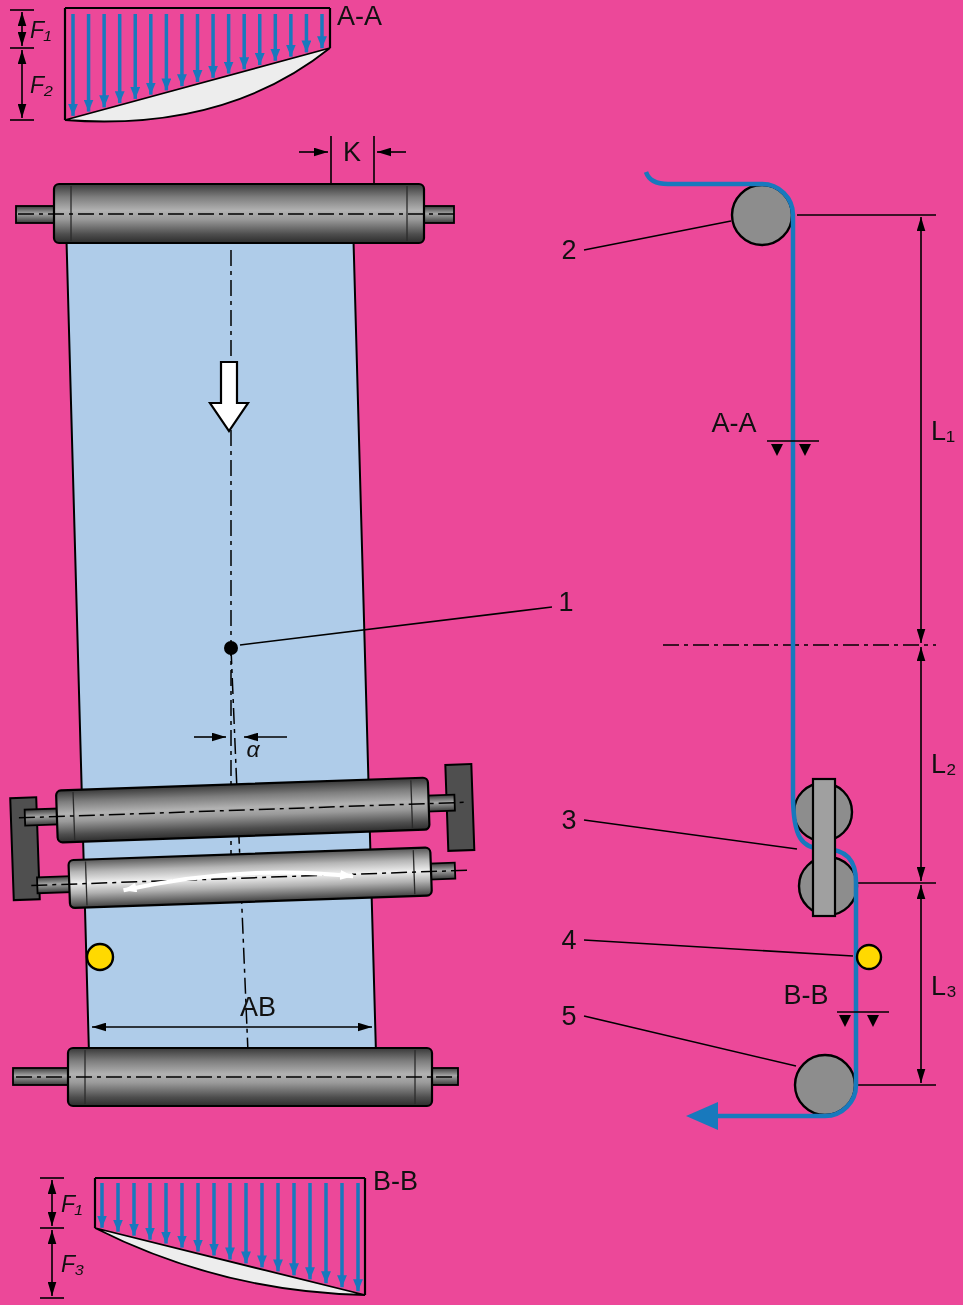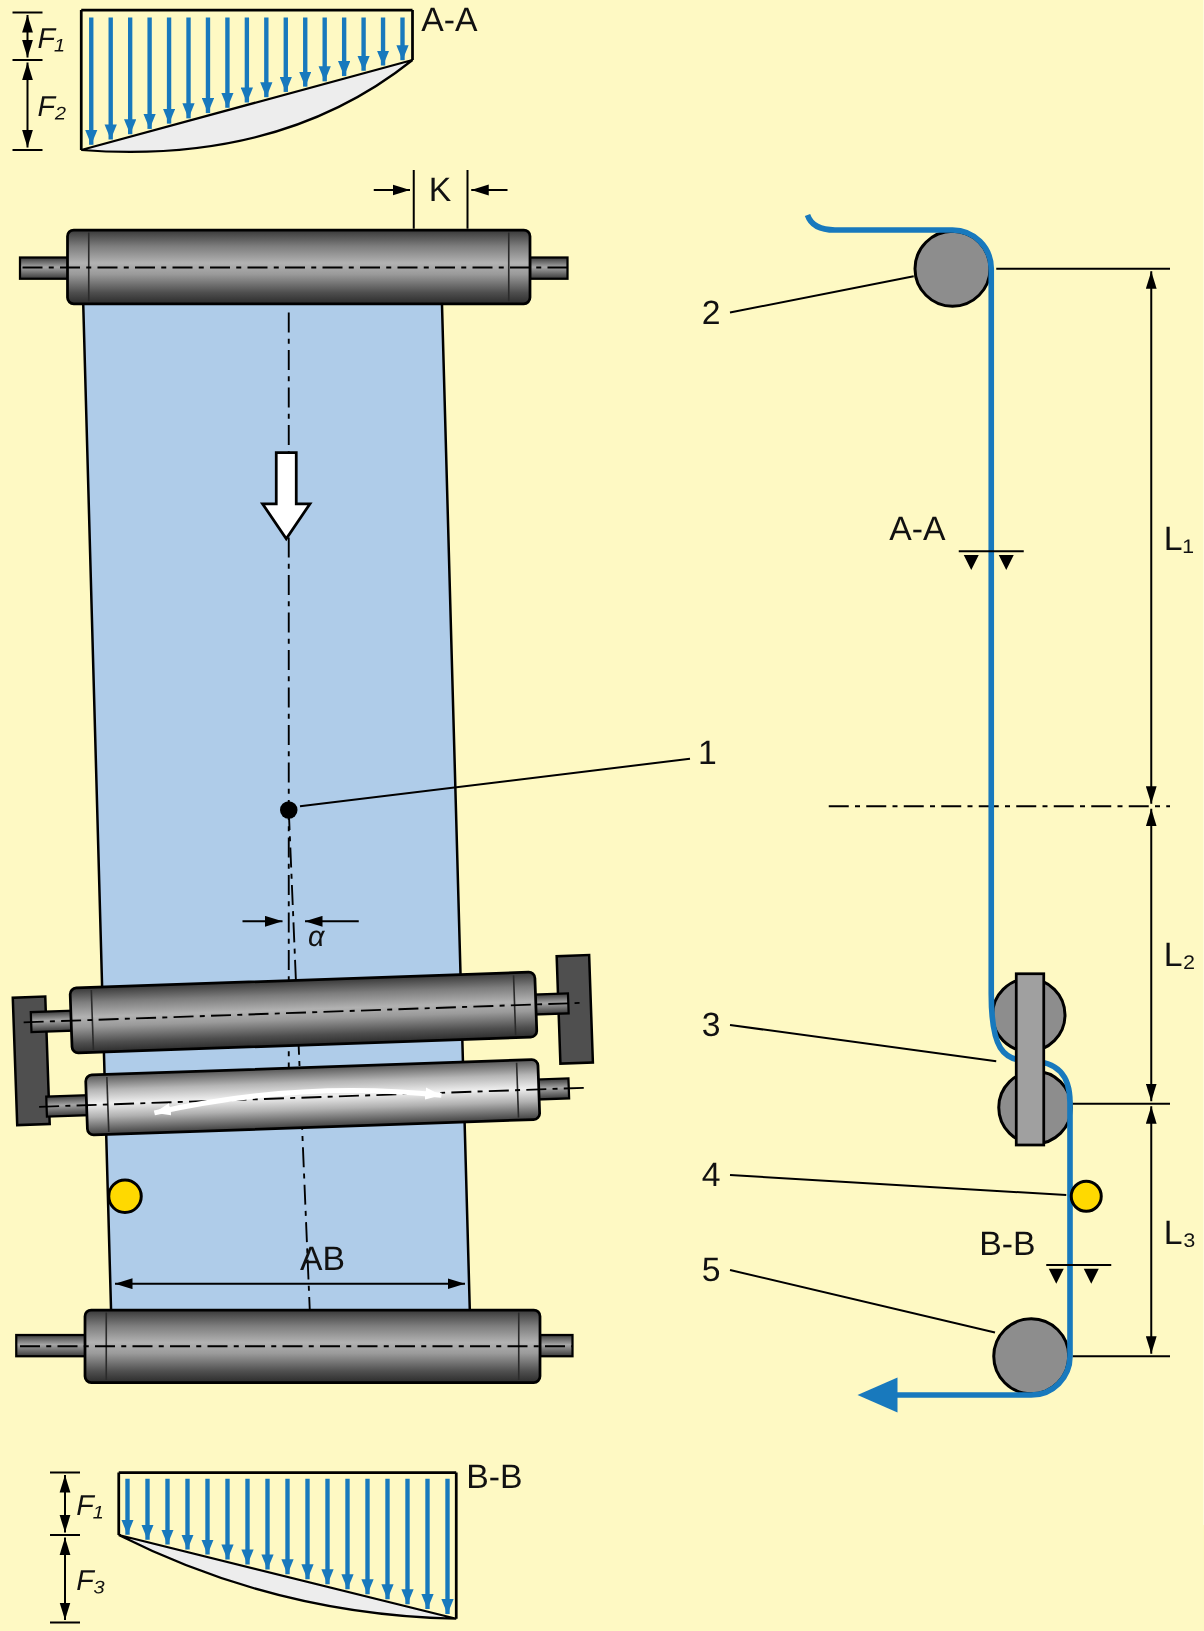--- a/index.html
+++ b/index.html
@@ -1,16 +1,16 @@
 <!DOCTYPE html>
 <html style="--blue: #1879bd; --web: #afcce9; --yellow: #ffd900;"><head>
 <meta charset="utf-8">
 <style>
   html,body{margin:0;padding:0;background:#ffffff}
-  .stage{position:relative;width:963px;height:1305px;background:#fef9c3;overflow:hidden}
+  .stage{position:relative;width:963px;height:1305px;background:#ec4899;overflow:hidden}
   svg{display:block}
   .lbl{font-family:"Liberation Sans",sans-serif;font-size:27px;fill:#111}
   .lbl-sm{font-family:"Liberation Sans",sans-serif;font-size:23px;fill:#111}
   .ital{font-style:italic}
   .thin{stroke:#000;stroke-width:1.6;fill:none}
   .med{stroke:#000;stroke-width:2.2;fill:none}
   .cdash{stroke:#000;stroke-width:1.5;fill:none;stroke-dasharray:16 5 4 5}
   .farrow{stroke:var(--blue,#1879bd);stroke-width:3.5}
   .webline{stroke:var(--blue,#1879bd);stroke-width:4.5;fill:none;stroke-linejoin:round}
   .sensor{fill:var(--yellow,#ffd900);stroke:#000;stroke-width:2.4}

